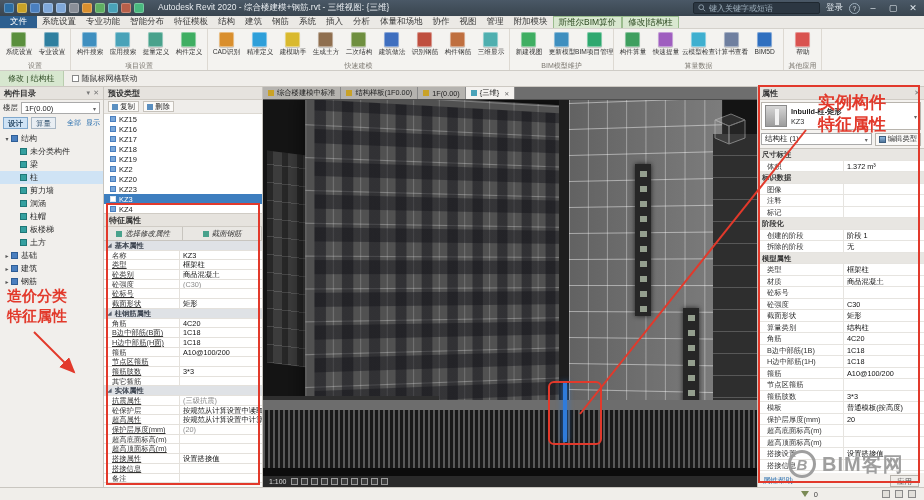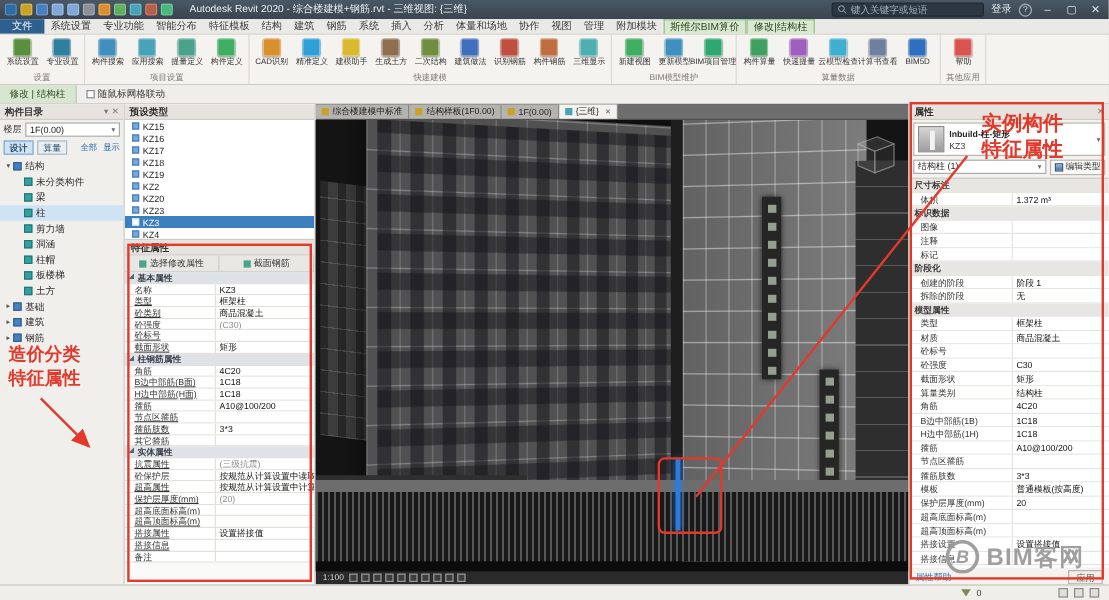--- a/index.html
+++ b/index.html
@@ -69,21 +69,21 @@
   .mini-toolbar{display:flex; gap:4px; align-items:center; height:14px; padding:0 4px; border-bottom:1px solid #ddd9d2; background:#efedea;}
   .mtb-btn{display:flex; align-items:center; gap:2px; font-size:7.5px; color:#333; border:1px solid #c6c2bb; background:#fbfaf8; padding:0 3px; height:11px;}
   .mtb-ic{width:6px; height:6px; background:#5a8fc0;}
   .type-list{height:100px; overflow:hidden; background:#fff; border-bottom:1px solid #d0ccc5;}
   .ti{display:flex; align-items:center; height:10px; font-size:7.5px; color:#222; padding-left:6px; gap:3px; cursor:pointer;}
   .ti-ic{width:6px; height:6px; background:#7aa7d9; border:1px solid #4a7fbf;}
   .ti.sel{background:#3d7ebf; color:#fff;}
   .ti.sel .ti-ic{background:#fff; border-color:#dbe8f5;}
   .feat-head{height:13px; line-height:13px; font-size:8px; font-weight:bold; color:#333; background:#e6e3de; border-bottom:1px solid #d0ccc5; padding-left:5px;}
   .feat-tabs{display:flex; height:14px; border-bottom:1px solid #c8c5bf;}
-  .ftab{flex:1; display:flex; align-items:center; justify-content:center; gap:3px; font-size:7.5px; background:#e9e7e3; border-right:1px solid #c8c5bf; color:#333; cursor:pointer;}
+  .ftab{flex:1; display:flex; align-items:center; justify-content:center; gap:3px; font-size:7.5px; background:#e9e7e3; border-right:1px solid #c8c5bf; color:#333; cursor:pointer;font-style:italic;}
   .ftab-ic{width:6px; height:6px; background:#49a28c;}
   .feat-table{overflow:hidden;}
   .frow{display:flex; height:9.7px; line-height:9.7px; font-size:7.3px; border-bottom:1px solid #e4e1dc; background:#fff;}
   .frow .fk{width:76px; padding-left:8px; border-right:1px solid #e4e1dc; color:#333; white-space:nowrap; overflow:hidden;text-decoration:underline;}
   .frow .fv{flex:1; padding-left:3px; color:#111; white-space:nowrap; overflow:hidden;}
   .frow .fv.dim{color:#8a8a8a;}
   .frow.grp{background:#dfe2e6; color:#3c4450; font-weight:bold; padding-left:3px; gap:3px;}
   .gmk{font-size:6px; color:#5a6270;}
 
   
@@ -448,20 +448,30 @@
             <span class="tic"></span>
             <span>钢筋</span>
           </div>
         </div>
     </div>
 
     <div class="panel mid">
       <div class="p-head">
           <span>预设类型</span>
         </div>
+      <div class="mini-toolbar" id="types-toolbar">
+          <span class="mtb-btn">
+            <span class="mtb-ic"></span>
+            <span>复制</span>
+          </span>
+          <span class="mtb-btn">
+            <span class="mtb-ic"></span>
+            <span>删除</span>
+          </span>
+        </div>
       <div class="type-list" id="type-list">
           <div class="ti">
             <span class="ti-ic"></span>
             <span>KZ15</span>
           </div>
           <div class="ti">
             <span class="ti-ic"></span>
             <span>KZ16</span>
           </div>
           <div class="ti">

